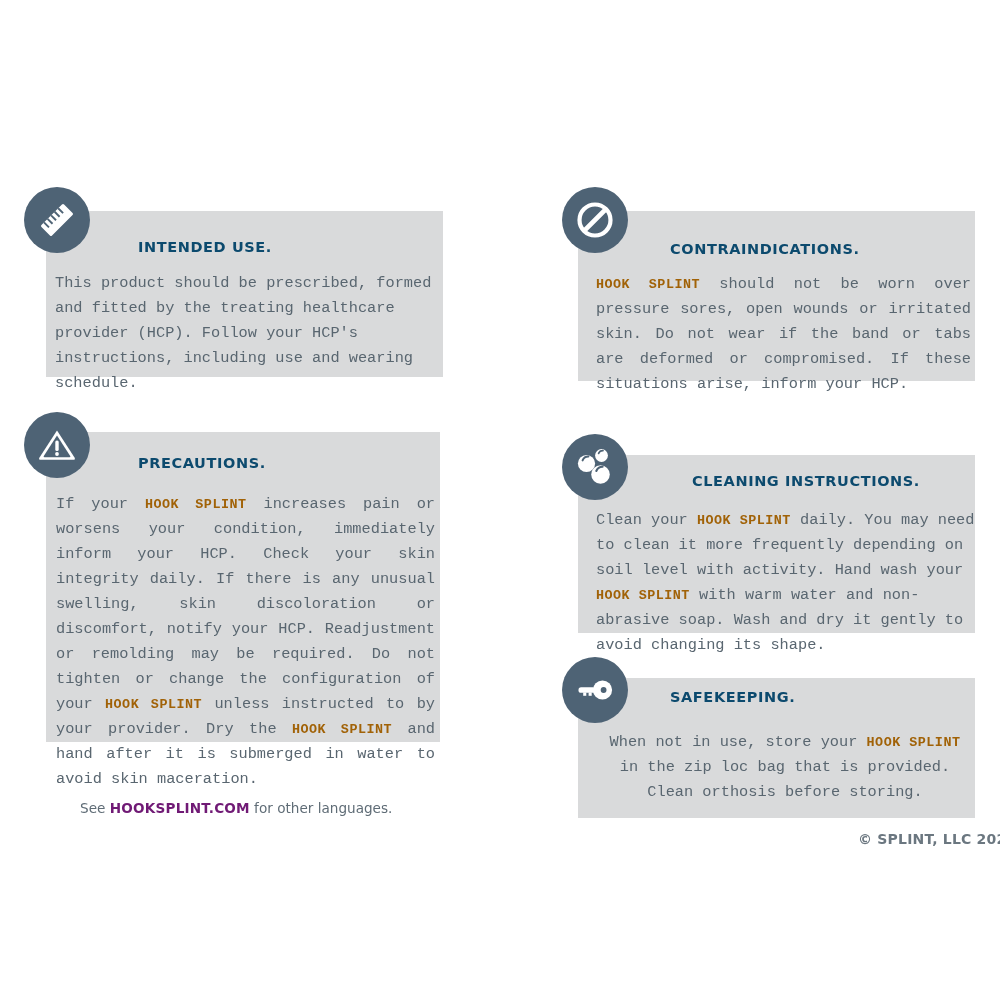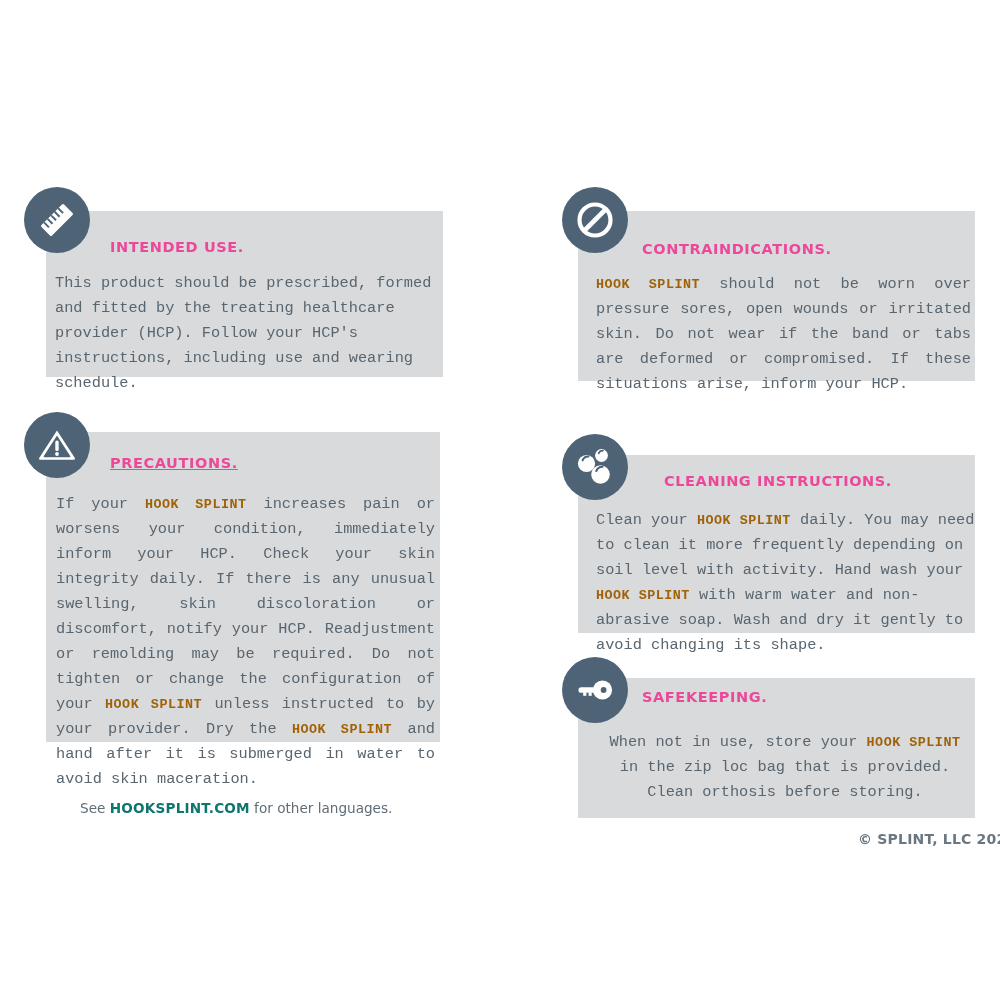--- a/index.html
+++ b/index.html
@@ -45,22 +45,23 @@
   }
   .card-icon svg { display: block; }
 
   .card-title {
     position: absolute;
     z-index: 4;
     font-family: "DejaVu Sans", sans-serif;
     font-weight: bold;
     font-size: 14.5px;
     letter-spacing: 0.6px;
-    color: #ec4899;
+    color: #0c4a6e;
     white-space: nowrap;
+    margin-left: 28px;
   }
 
   .card-body {
     position: absolute;
     z-index: 4;
     font-family: Liberation Mono, monospace;
     font-size: 15.3px;
     line-height: 25px;
     color: #596670;
     text-align: justify;
@@ -81,21 +82,21 @@
     position: absolute;
     left: 80px;
     top: 800px;
     font-family: "DejaVu Sans", sans-serif;
     font-size: 13.6px;
     color: #5f6c76;
     white-space: nowrap;
   }
   .left-footer b {
     font-weight: bold;
-    color: #0f766e;
+    color: #701a75;
     letter-spacing: 0.2px;
   }
 
   .copyright {
     position: absolute;
     left: 858px;
     top: 831px;
     font-family: "DejaVu Sans", sans-serif;
     font-size: 14px;
     font-weight: bold;
@@ -137,21 +138,21 @@
 
     <div class="card-icon" style="left:24px; top:412px;">
       <svg width="42" height="42" viewBox="0 0 42 42" aria-hidden="true">
         <path d="M21 6.5 L38.5 33.5 Q39.8 35.8 37.2 35.8 L4.8 35.8 Q2.2 35.8 3.5 33.5 Z" fill="#ffffff"></path>
         <path d="M21 11.5 L34.2 32 Q35 33.3 33.4 33.3 L8.6 33.3 Q7 33.3 7.8 32 Z" fill="#4e6375"></path>
         <rect x="19.3" y="16.5" width="3.4" height="10.5" rx="1.5" fill="#ffffff"></rect>
         <circle cx="21" cy="30" r="1.9" fill="#ffffff"></circle>
       </svg>
     </div>
 
-    <div class="card-title" style="left:110px; top:455px;text-decoration:underline;">PRECAUTIONS.</div>
+    <div class="card-title" style="left:110px; top:455px;">PRECAUTIONS.</div>
 
     <div class="card-body" style="left:56px; top:492px; width:379px;">If your <b>HOOK SPLINT</b> increases pain or worsens your condition, immediately inform your HCP.  Check your skin integrity daily. If there is any unusual swelling, skin discoloration or discomfort, notify your HCP. Readjustment or remolding may be required. Do not tighten or change the configuration of your <b>HOOK SPLINT</b> unless instructed to by your provider. Dry the <b>HOOK SPLINT</b> and hand after it is submerged in water to avoid skin maceration.</div>
   </div>
 
   <div class="left-footer">
     <span>See </span><b>HOOKSPLINT.COM</b><span> for other languages.</span>
   </div>
 
   <div class="card">
     <div class="card-box" style="left:578px; top:211px; width:397px; height:170px;"></div>

